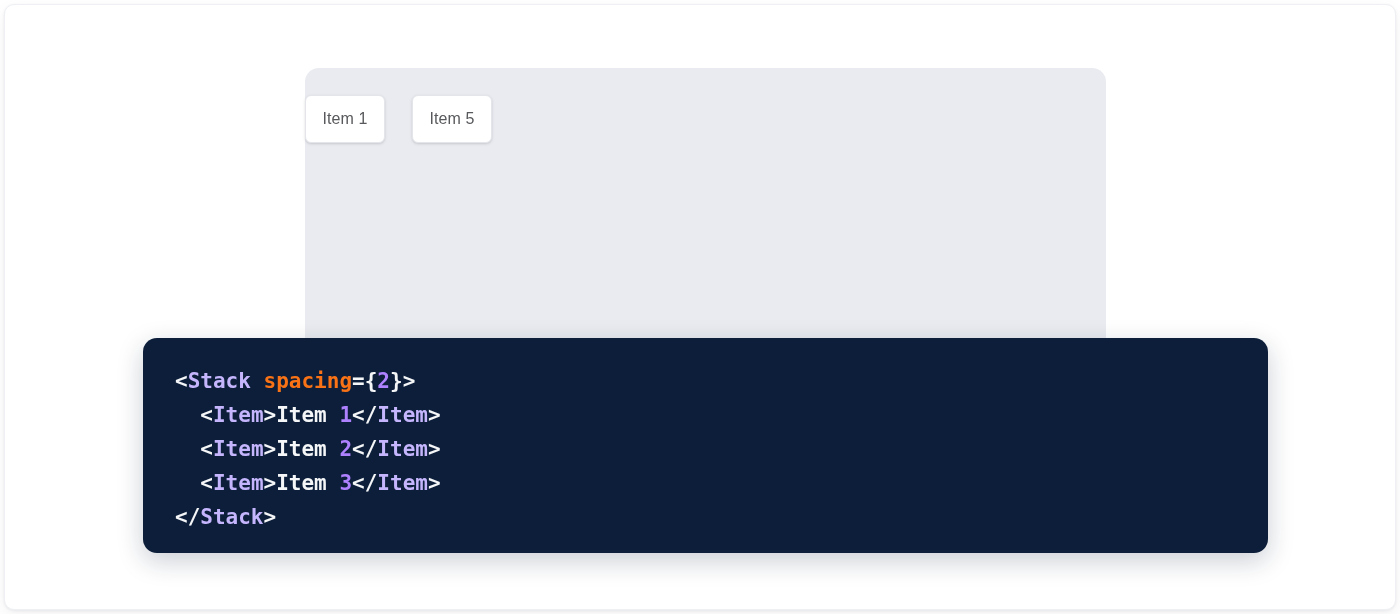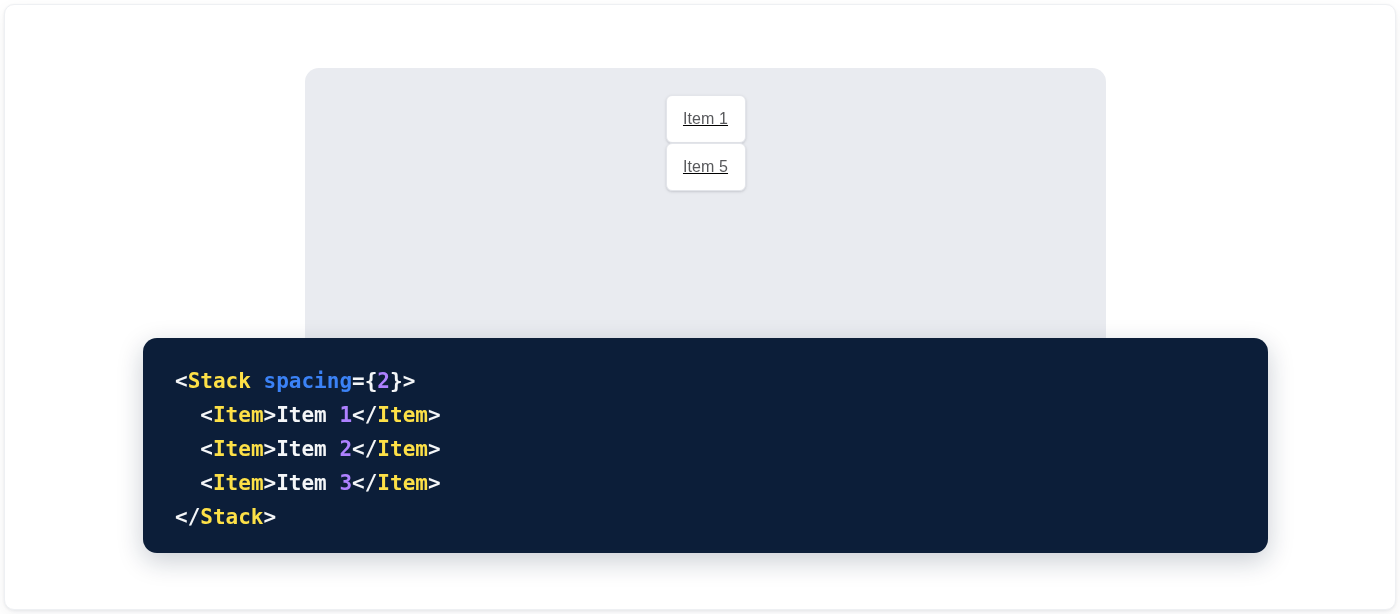--- a/index.html
+++ b/index.html
@@ -37,23 +37,23 @@
     background: #e9ebf0;
     border-radius: 14px 14px 0 0;
   }
 
   .stack {
     position: absolute;
     left: 0;
     right: 0;
     top: 27px;
     display: flex;
-    flex-direction: column;
+    flex-direction: row;
     align-items: center;
-    text-decoration: underline;
+    gap: 27px;
   }
 
   .stack-item {
     width: 80px;
     height: 48px;
     background: #ffffff;
     border: 1px solid #e3e5ea;
     border-radius: 6px;
     display: flex;
     align-items: center;
@@ -82,22 +82,22 @@
     font-family: "DejaVu Sans Mono", "Liberation Mono", monospace;
     font-size: 21px;
     line-height: 34px;
     color: #ffffff;
     white-space: pre;
     font-weight: 700;
     letter-spacing: 0px;
   }
 
   .tok-punct  { color: #f4f6f8; }
-  .tok-tag    { color: #fde047; text-align: center; }
-  .tok-attr   { color: #3b82f6; }
+  .tok-tag    { color: #c4b5fd; text-align: center; }
+  .tok-attr   { color: #f97316; }
   .tok-num    { color: #ae81ff; }
   .tok-text   { color: #f4f6f8; }
 </style>
 </head>
 <body>
 
 <div class="page-frame">
 
   <div class="preview-panel">
     <div class="stack">

